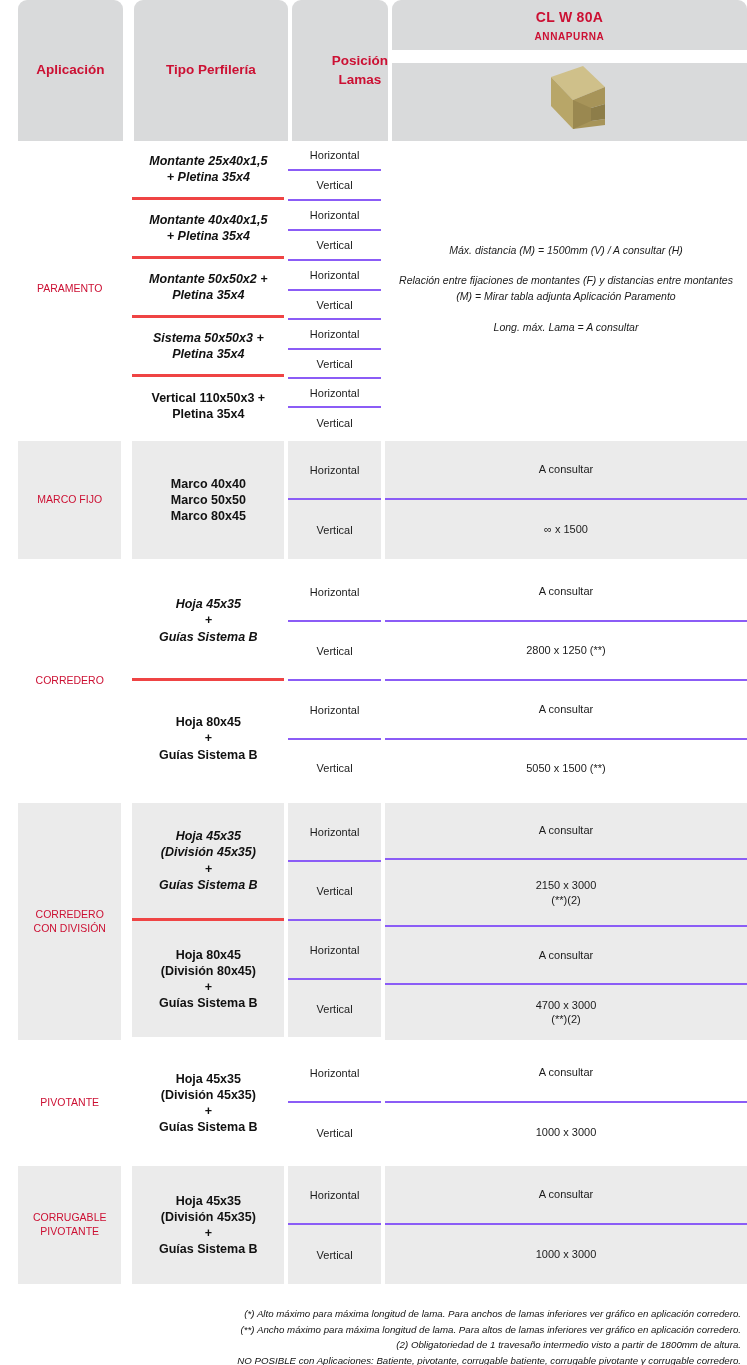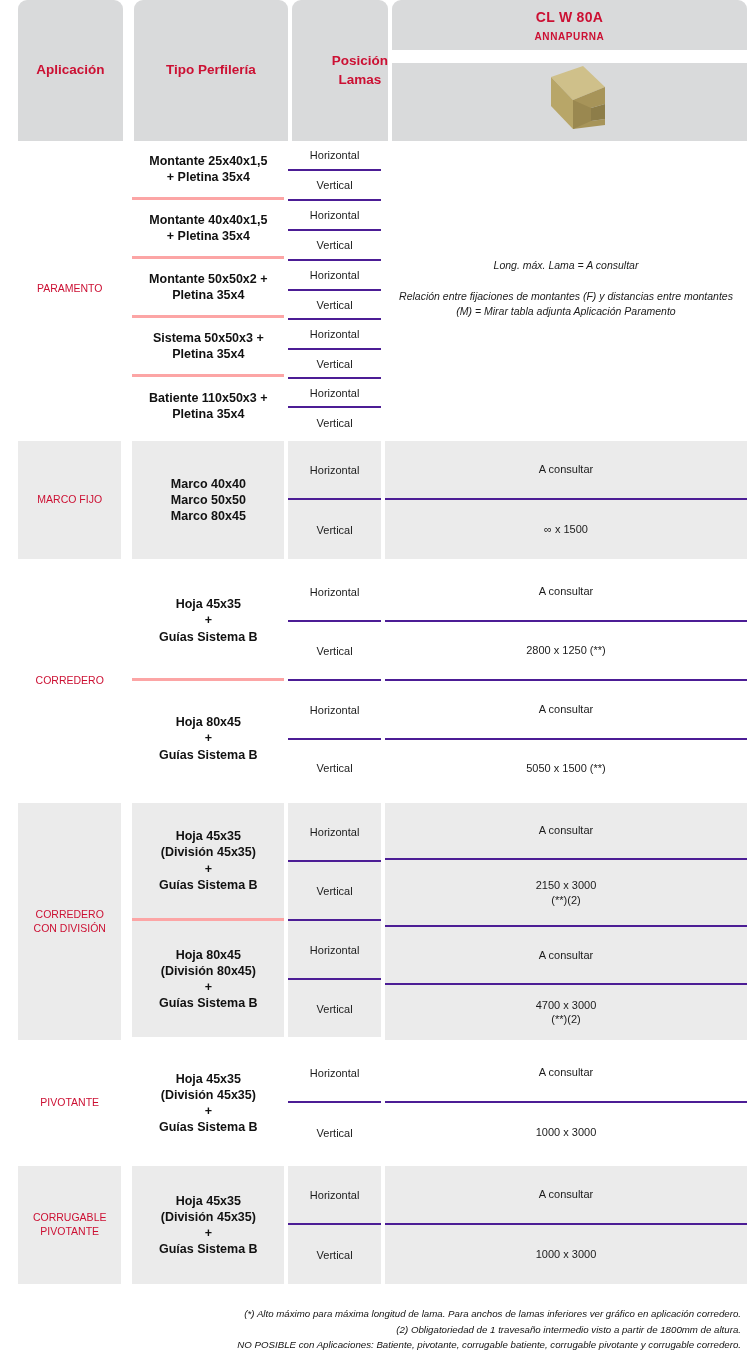--- a/index.html
+++ b/index.html
@@ -107,22 +107,22 @@
     font-size: 12.5px;
     line-height: 1.3;
     text-align: center;
   }
   .pos-label { color: #1b1b1b; font-size: 11px; }
   .val-label { color: #1b1b1b; font-size: 11px; line-height: 1.35; }
 
   .stack { display: flex; flex-direction: column; }
 
   
-  .sep-b { border-bottom: 3px solid #fca5a5; }
-  .sep-b-thin { border-bottom: 2px solid #4c1d95; }
+  .sep-b { border-bottom: 3px solid #ef4444; font-style: italic; }
+  .sep-b-thin { border-bottom: 2px solid #8b5cf6; }
 
   
   .note-block {
     font-style: italic;
     font-size: 10.5px;
     color: #1b1b1b;
     line-height: 1.5;
     text-align: center;
     padding: 0 14px;
   }
@@ -210,21 +210,21 @@
         </span>
       </div>
       <div class="cell sep-b" style="height:59px">
         <span class="prof-label">
           <span>Sistema 50x50x3 +</span><br>
           <span>Pletina 35x4</span>
         </span>
       </div>
       <div class="cell" style="height:58px">
         <span class="prof-label">
-          <span>Batiente 110x50x3 +</span><br>
+          <span>Vertical 110x50x3 +</span><br>
           <span>Pletina 35x4</span>
         </span>
       </div>
     </div>
 
     <div class="col-pos stack">
       <div class="cell sep-b-thin" style="height:30px">
           <span class="pos-label">Horizontal</span>
         </div>
       <div class="cell sep-b-thin" style="height:30px">
@@ -251,22 +251,23 @@
       <div class="cell sep-b-thin" style="height:29px">
           <span class="pos-label">Horizontal</span>
         </div>
       <div class="cell" style="height:29px">
           <span class="pos-label">Vertical</span>
         </div>
     </div>
 
     <div class="col-val cell">
       <div class="note-block">
+        <p>Máx. distancia (M) = 1500mm (V) / A consultar (H)</p>
+        <p>Relación entre fijaciones de montantes (F) y distancias entre montantes (M) = Mirar tabla adjunta Aplicación Paramento</p>
         <p>Long. máx. Lama = A consultar</p>
-        <p>Relación entre fijaciones de montantes (F) y distancias entre montantes (M) = Mirar tabla adjunta Aplicación Paramento</p>
       </div>
     </div>
   </div>
 
   <div class="gap"></div>
 
   <div class="section shaded" style="height:118px">
     <div class="col-app cell">
       <span class="app-label">MARCO FIJO</span>
     </div>
@@ -487,17 +488,18 @@
           <span class="val-label">A consultar</span>
         </div>
       <div class="cell" style="height:59px">
           <span class="val-label">1000 x 3000</span>
         </div>
     </div>
   </div>
 
   <div class="footer">
     <div>(*) Alto máximo para máxima longitud de lama. Para anchos de lamas inferiores ver gráfico en aplicación corredero.</div>
+    <div>(**) Ancho máximo para máxima longitud de lama. Para altos de lamas inferiores ver gráfico en aplicación corredero.</div>
     <div>(2) Obligatoriedad de 1 travesaño intermedio visto a partir de 1800mm de altura.</div>
     <div>NO POSIBLE con Aplicaciones: Batiente, pivotante, corrugable batiente, corrugable pivotante y corrugable corredero.</div>
   </div>
 
 </div>
 
 </body></html>

